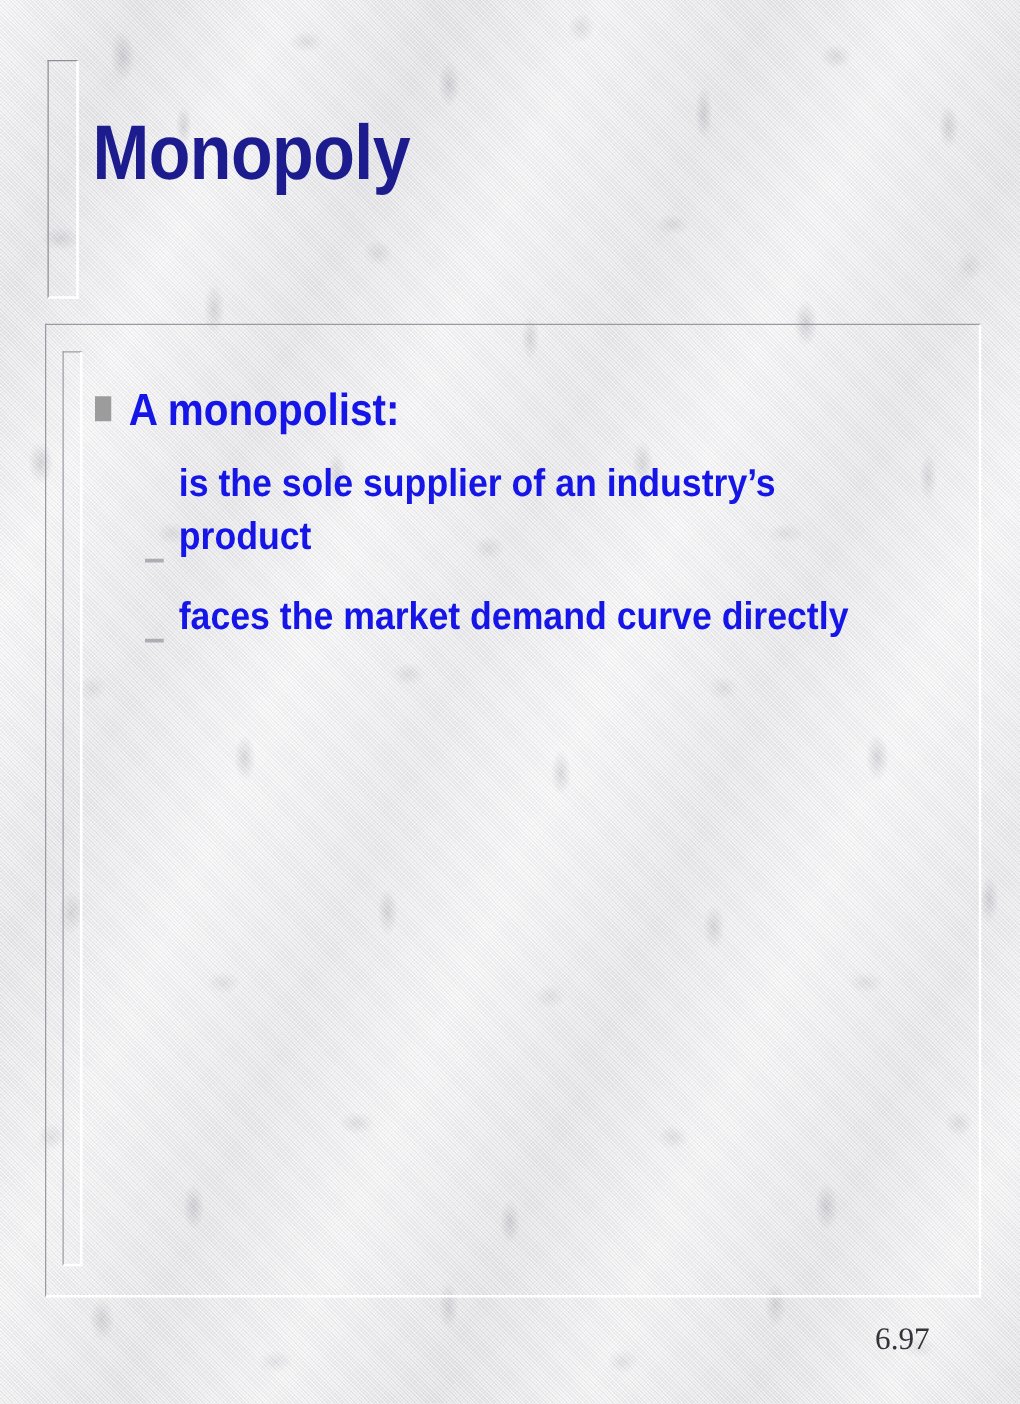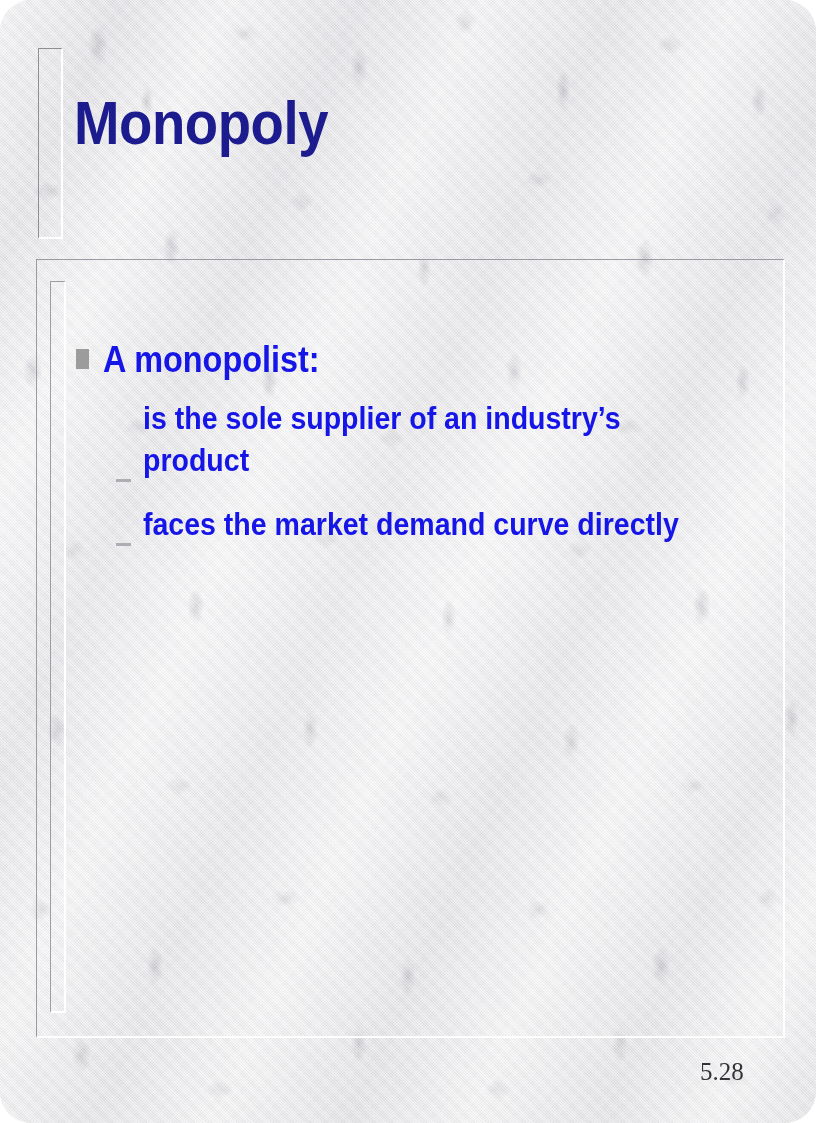--- a/index.html
+++ b/index.html
@@ -16,21 +16,20 @@
   }
 
   
   .slide {
     position: relative;
     width: 816px;
     height: 1123px;
     overflow: hidden;
     background-color: #ececed;
     isolation: isolate;
-    border-radius: 32px;
   }
 
   
   .texture {
     position: absolute;
     inset: 0;
     pointer-events: none;
     z-index: 0;
     background-color: #ededee;
     background-image:
@@ -164,21 +163,20 @@
 
   
   .bullets {
     left: 76px; top: 306px;
     width: 700px;
     z-index: 3;
   }
   .bullet-row {
     display: flex;
     align-items: flex-start;
-    margin-top: 32px;
   }
   .marker { flex: 0 0 auto; }
   .btext {
     color: #1515e8;
     font-weight: bold;
     font-family: "Liberation Sans Narrow", "Liberation Sans", sans-serif;
     transform-origin: left top;
   }
 
   
@@ -257,15 +255,15 @@
 
 
     <div class="bullet-row lvl2 gap-md">
       <span class="marker"></span>
       <span class="btext">faces the market demand curve directly</span>
     </div>
 
 
   </div>
 
-  <div class="layer page-number">5.28</div>
+  <div class="layer page-number">6.97</div>
 
 </div>
 
 </body></html>

